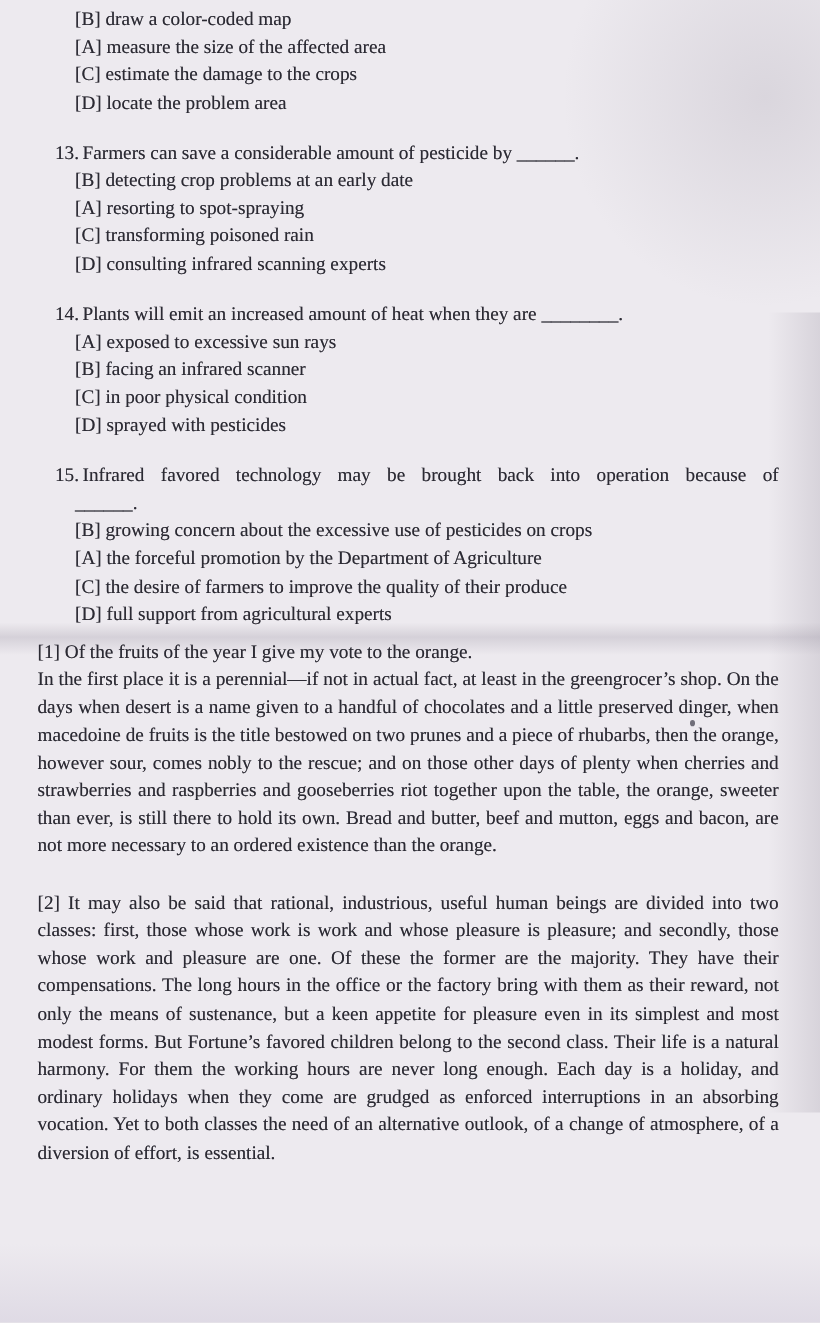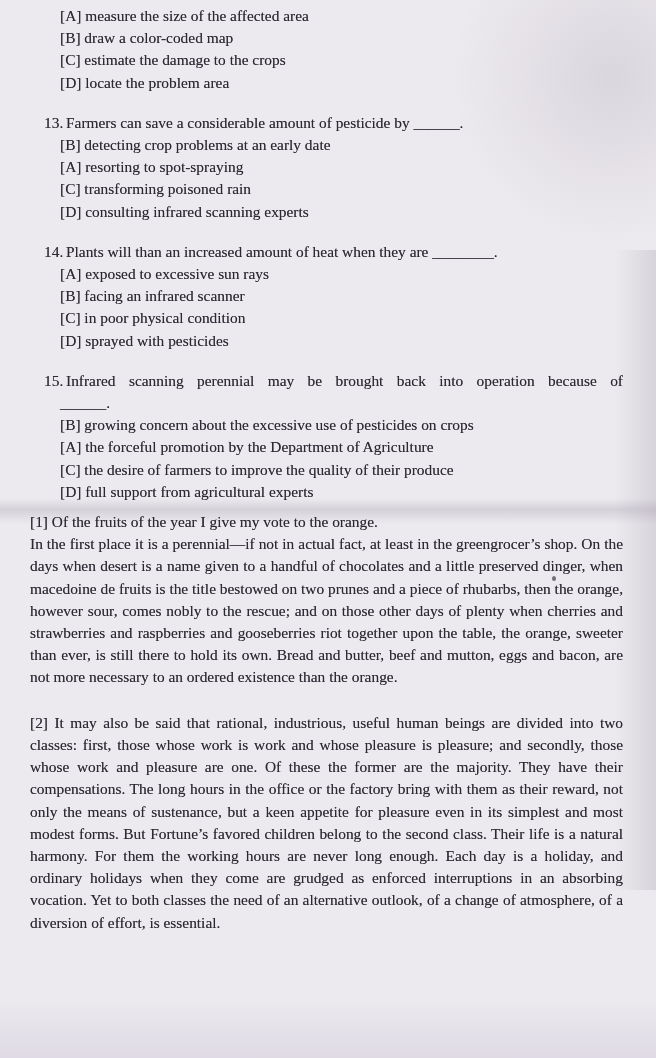--- a/index.html
+++ b/index.html
@@ -71,56 +71,56 @@
 
   <div class="shade shade-top-right"></div>
   <div class="shade shade-crease"></div>
   <div class="shade shade-right-edge"></div>
   <div class="shade shade-bottom"></div>
   <div class="speck"></div>
 
   <div class="content">
 
     <div class="options">
+      <div class="option-line">[B] draw a color-coded map</div>
       <div class="option-line">[A] measure the size of the affected area</div>
-      <div class="option-line">[B] draw a color-coded map</div>
       <div class="option-line">[C] estimate the damage to the crops</div>
       <div class="option-line">[D] locate the problem area</div>
     </div>
 
     <div class="question">
       <div class="q-line">
         <span class="q-num">13.</span>
         <span class="q-stem">Farmers can save a considerable amount of pesticide by ______.</span>
       </div>
       <div class="options">
         <div class="option-line">[B] detecting crop problems at an early date</div>
         <div class="option-line">[A] resorting to spot-spraying</div>
         <div class="option-line">[C] transforming poisoned rain</div>
         <div class="option-line">[D] consulting infrared scanning experts</div>
       </div>
     </div>
 
     <div class="question">
       <div class="q-line">
         <span class="q-num">14.</span>
-        <span class="q-stem">Plants will than an increased amount of heat when they are ________.</span>
+        <span class="q-stem">Plants will emit an increased amount of heat when they are ________.</span>
       </div>
       <div class="options">
         <div class="option-line">[A] exposed to excessive sun rays</div>
         <div class="option-line">[B] facing an infrared scanner</div>
         <div class="option-line">[C] in poor physical condition</div>
         <div class="option-line">[D] sprayed with pesticides</div>
       </div>
     </div>
 
     <div class="question">
       <div class="q-line">
         <span class="q-num">15.</span>
-        <span class="q-stem justify-full">Infrared scanning perennial may be brought back into operation because of</span>
+        <span class="q-stem justify-full">Infrared favored technology may be brought back into operation because of</span>
       </div>
       <div class="blank-line">______.</div>
       <div class="options">
         <div class="option-line">[B] growing concern about the excessive use of pesticides on crops</div>
         <div class="option-line">[A] the forceful promotion by the Department of Agriculture</div>
         <div class="option-line">[C] the desire of farmers to improve the quality of their produce</div>
         <div class="option-line">[D] full support from agricultural experts</div>
       </div>
     </div>
 

